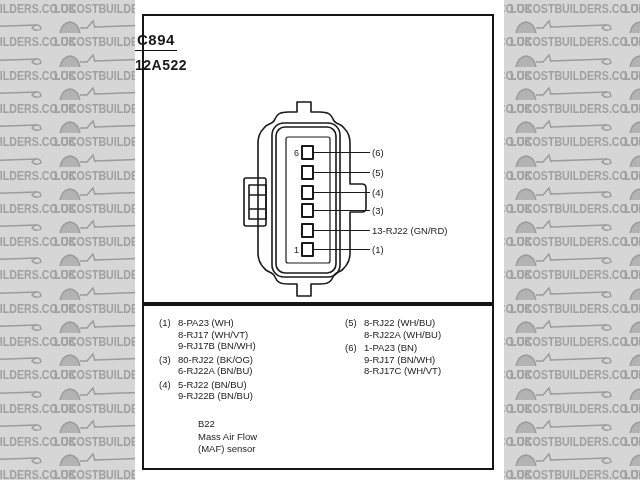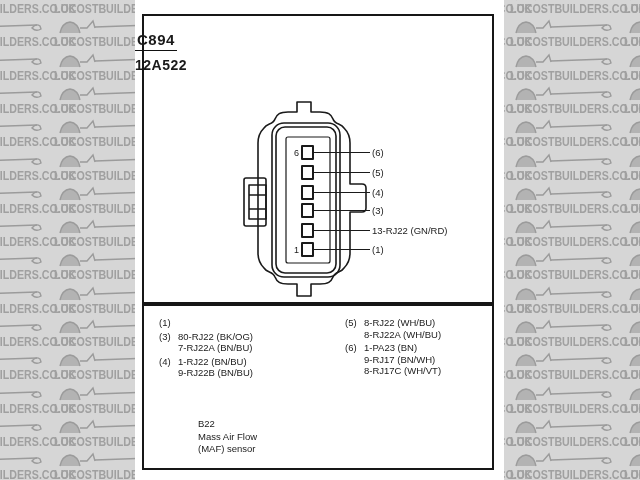--- a/index.html
+++ b/index.html
@@ -1253,32 +1253,37 @@
     <div class="callout" style="top:147px">(6)</div>
     <div class="callout" style="top:167px">(5)</div>
     <div class="callout" style="top:187px">(4)</div>
     <div class="callout" style="top:205px">(3)</div>
     <div class="callout" style="top:225px">13-RJ22 (GN/RD)</div>
     <div class="callout" style="top:244px">(1)</div>
 
     <div class="pinlist pl-left">
       <div class="pin-group">
         <span class="pin-num">(1)</span>
+        <div class="pin-circuits">
+          <div>8-PA23 (WH)</div>
+          <div>8-RJ17 (WH/VT)</div>
+          <div>9-RJ17B (BN/WH)</div>
+        </div>
       </div>
       <div class="pin-group">
         <span class="pin-num">(3)</span>
         <div class="pin-circuits">
           <div>80-RJ22 (BK/OG)</div>
-          <div>7-RJ22A (BN/BU)</div>
+          <div>6-RJ22A (BN/BU)</div>
         </div>
       </div>
       <div class="pin-group">
         <span class="pin-num">(4)</span>
         <div class="pin-circuits">
-          <div>1-RJ22 (BN/BU)</div>
+          <div>5-RJ22 (BN/BU)</div>
           <div>9-RJ22B (BN/BU)</div>
         </div>
       </div>
     </div>
 
     <div class="pinlist pl-right">
       <div class="pin-group">
         <span class="pin-num">(5)</span>
         <div class="pin-circuits">
           <div>8-RJ22 (WH/BU)</div>

